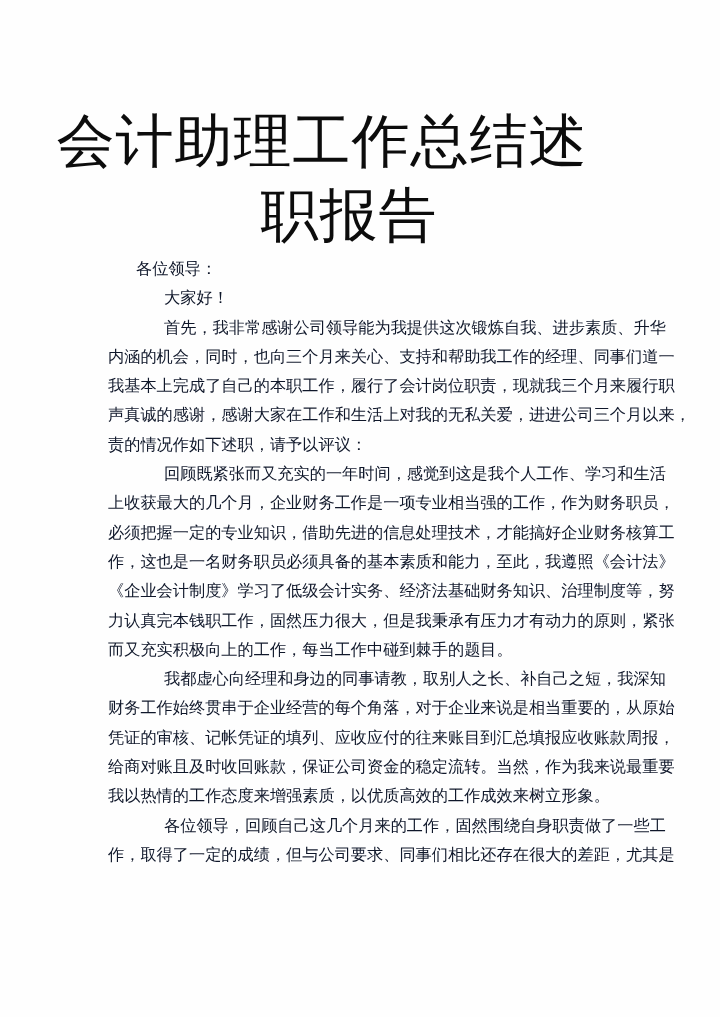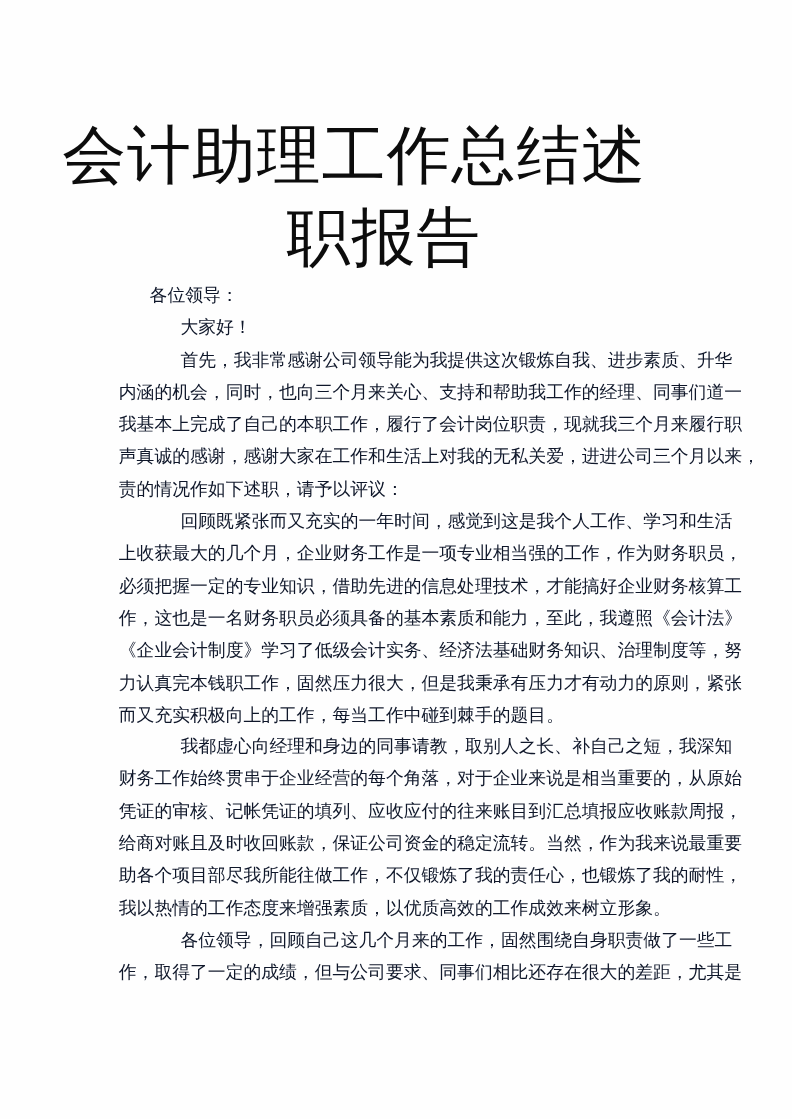--- a/index.html
+++ b/index.html
@@ -38,19 +38,18 @@
         <div class="line">上收获最大的几个月，企业财务工作是一项专业相当强的工作，作为财务职员，</div>
         <div class="line">必须把握一定的专业知识，借助先进的信息处理技术，才能搞好企业财务核算工</div>
         <div class="line">作，这也是一名财务职员必须具备的基本素质和能力，至此，我遵照《会计法》</div>
         <div class="line">《企业会计制度》学习了低级会计实务、经济法基础财务知识、治理制度等，努</div>
         <div class="line">力认真完本钱职工作，固然压力很大，但是我秉承有压力才有动力的原则，紧张</div>
         <div class="line">而又充实积极向上的工作，每当工作中碰到棘手的题目。</div>
         <div class="line ind2">我都虚心向经理和身边的同事请教，取别人之长、补自己之短，我深知</div>
         <div class="line">财务工作始终贯串于企业经营的每个角落，对于企业来说是相当重要的，从原始</div>
         <div class="line">凭证的审核、记帐凭证的填列、应收应付的往来账目到汇总填报应收账款周报，</div>
         <div class="line">给商对账且及时收回账款，保证公司资金的稳定流转。当然，作为我来说最重要</div>
-        <div class="line">助各个项目部尽我所能往做工作，不仅锻炼了我的责任心，也锻炼了我的耐性，</div>
         <div class="line">我以热情的工作态度来增强素质，以优质高效的工作成效来树立形象。</div>
         <div class="line ind2">各位领导，回顾自己这几个月来的工作，固然围绕自身职责做了一些工</div>
         <div class="line">作，取得了一定的成绩，但与公司要求、同事们相比还存在很大的差距，尤其是</div>
       </div>
   </div>
 </div>
 
 </body></html>

